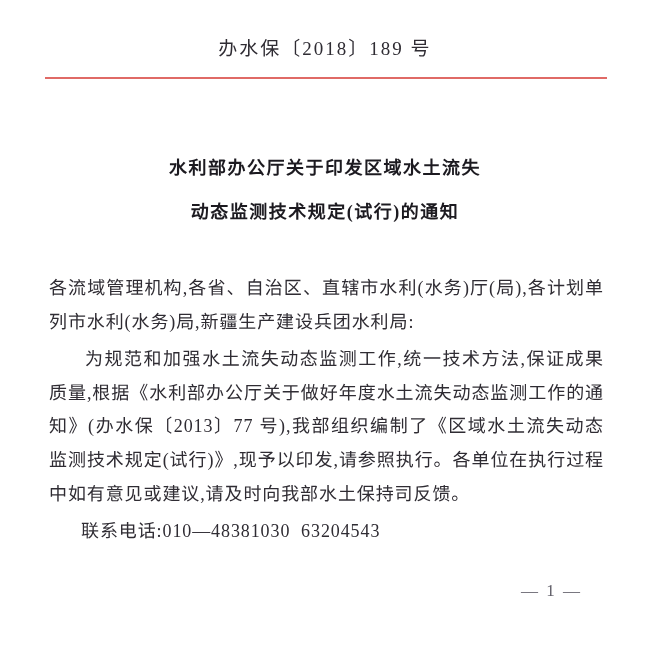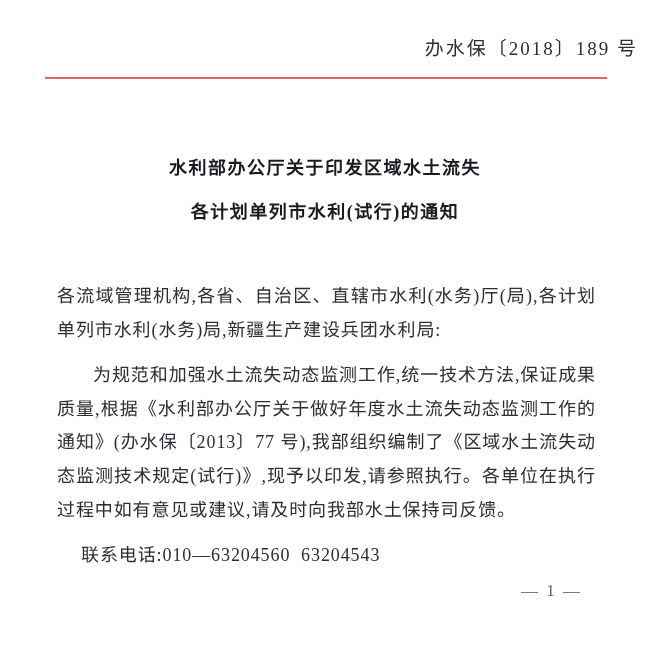--- a/index.html
+++ b/index.html
@@ -12,22 +12,22 @@
   html,body{margin:0;padding:0;background:#fff;}
   .page{
     position:relative;
     width:650px;height:654px;
     background:var(--bg);
     overflow:hidden;
     font-family:"Liberation Serif","DejaVu Serif",serif;
     color:var(--text-color);
   }
   .doc-number{
-    position:absolute;top:33px;left:0;right:12px;
-    text-align:right;
+    position:absolute;top:33px;left:0;right:0;
+    text-align:center;
     font-size:19px;
     letter-spacing:2px;
     color:var(--text-color);
   }
   .red-line{
     position:absolute;top:77px;left:45px;right:43px;
     height:2px;
     background:var(--line-color);
     border:none;margin:0;
   }
@@ -41,21 +41,21 @@
     color:var(--title-color);
   }
   .body-block{
     position:absolute;top:268px;left:45px;width:563px;
     font-size:18px;
     line-height:33.6px;
     letter-spacing:0.9px;
     text-align:justify;
     text-justify:inter-ideograph;
   }
-  .para{margin:12px;}
+  .para{margin:4px;}
   .para.indent{text-indent:2em;}
   .contact{
     margin:0;
     text-indent:2em;
     white-space:pre-wrap;
     text-align:left;
   }
   .page-number{
     position:absolute;top:581px;right:68px;
     font-size:17px;
@@ -67,24 +67,24 @@
 <body>
 
 <div class="page">
 
   <div class="doc-number">办水保〔2018〕189 号</div>
 
   <div class="red-line"></div>
 
   <div class="title">
     <div>水利部办公厅关于印发区域水土流失</div>
-    <div>各计划单列市水利(试行)的通知</div>
+    <div>动态监测技术规定(试行)的通知</div>
   </div>
 
   <div class="body-block">
     <p class="para">各流域管理机构,各省、自治区、直辖市水利(水务)厅(局),各计划单列市水利(水务)局,新疆生产建设兵团水利局:</p>
     <p class="para indent">为规范和加强水土流失动态监测工作,统一技术方法,保证成果质量,根据《水利部办公厅关于做好年度水土流失动态监测工作的通知》(办水保〔2013〕77 号),我部组织编制了《区域水土流失动态监测技术规定(试行)》,现予以印发,请参照执行。各单位在执行过程中如有意见或建议,请及时向我部水土保持司反馈。</p>
-    <p class="contact">联系电话:010—63204560  63204543</p>
+    <p class="contact">联系电话:010—48381030  63204543</p>
   </div>
 
   <div class="page-number">— 1 —</div>
 
 </div>
 
 </body></html>

